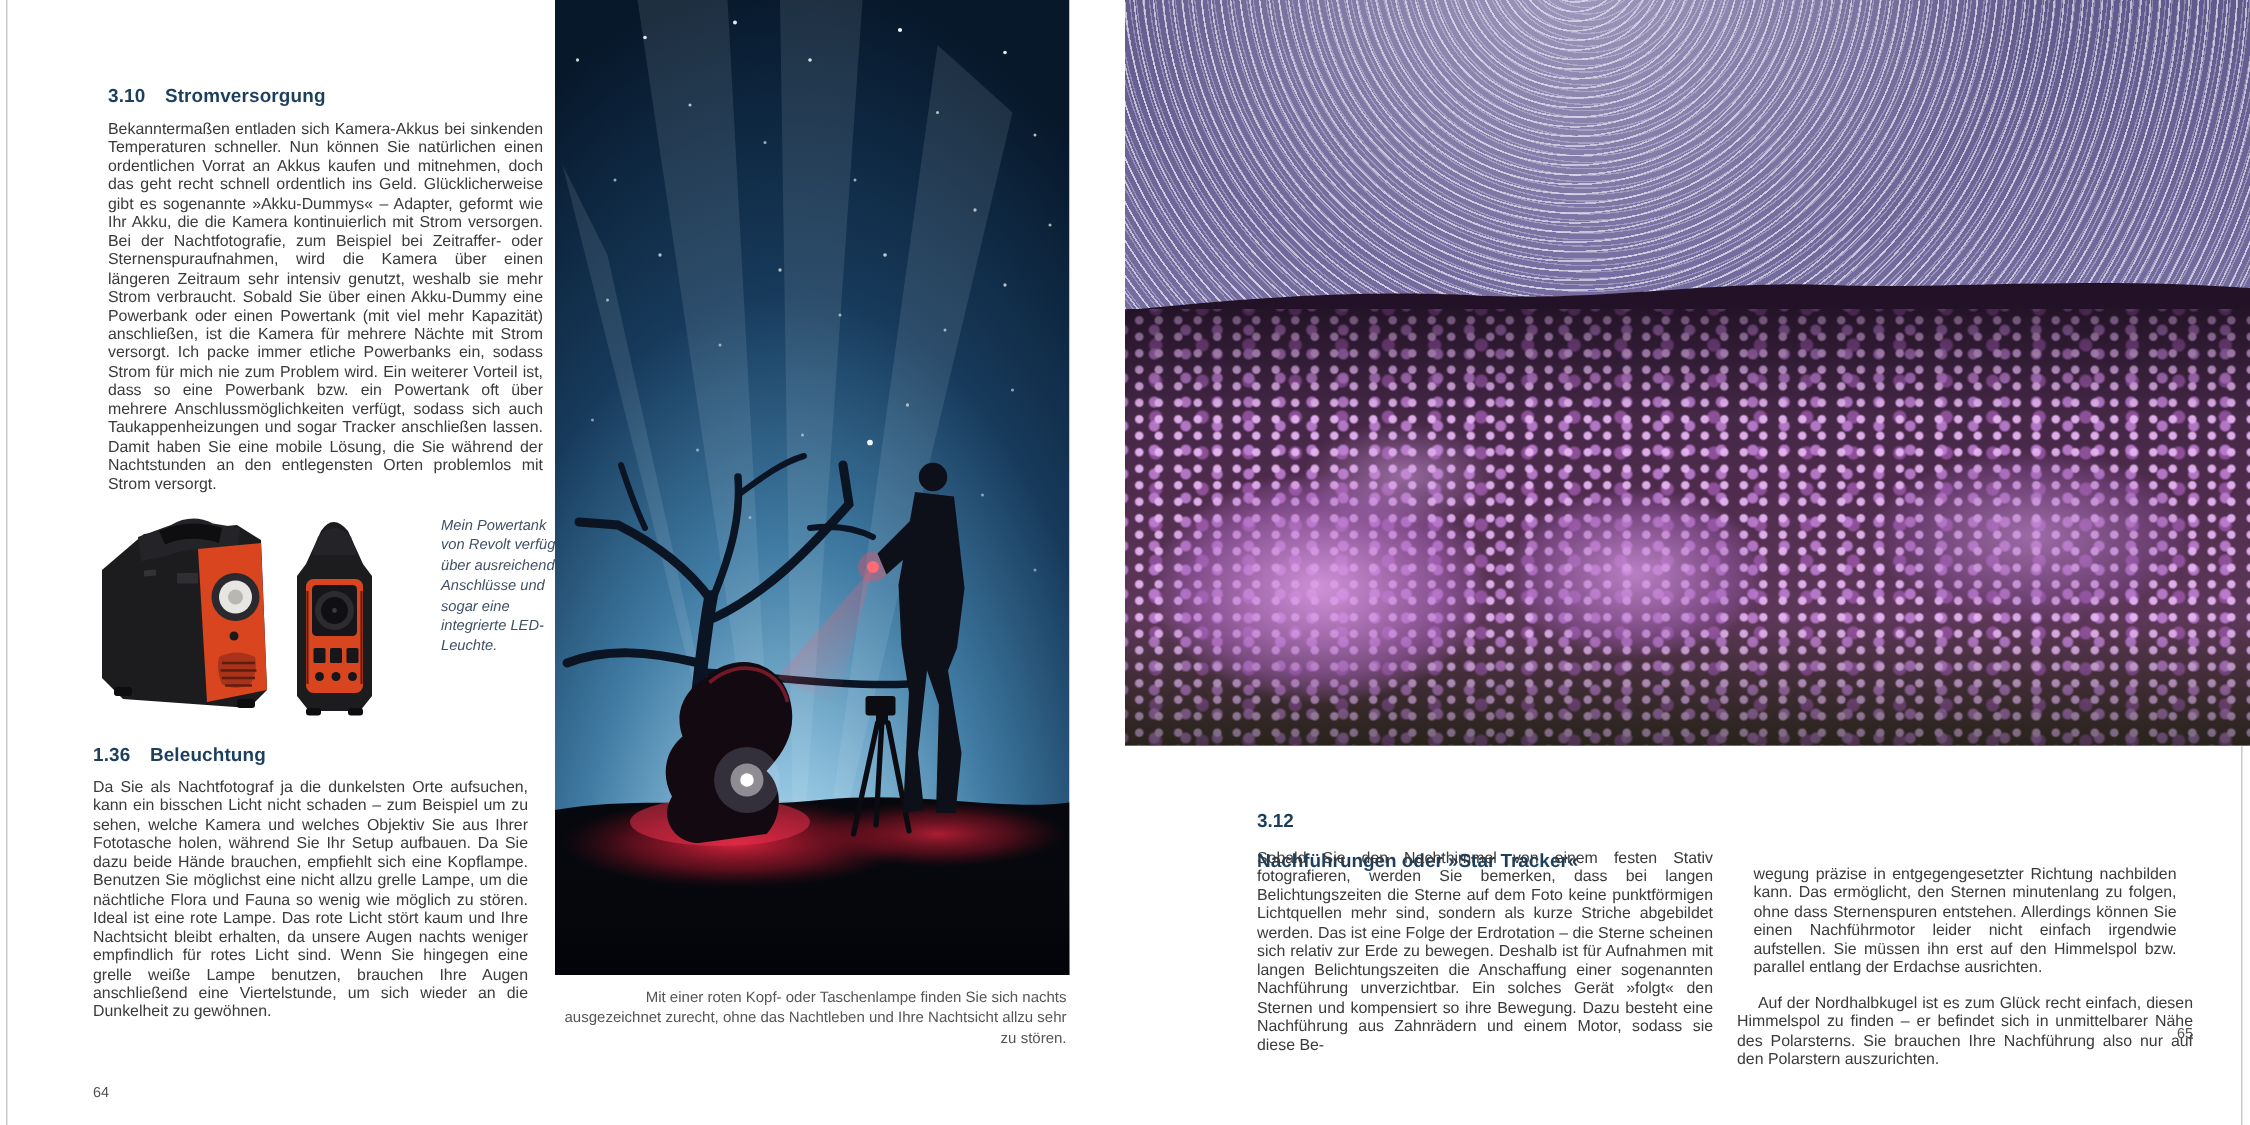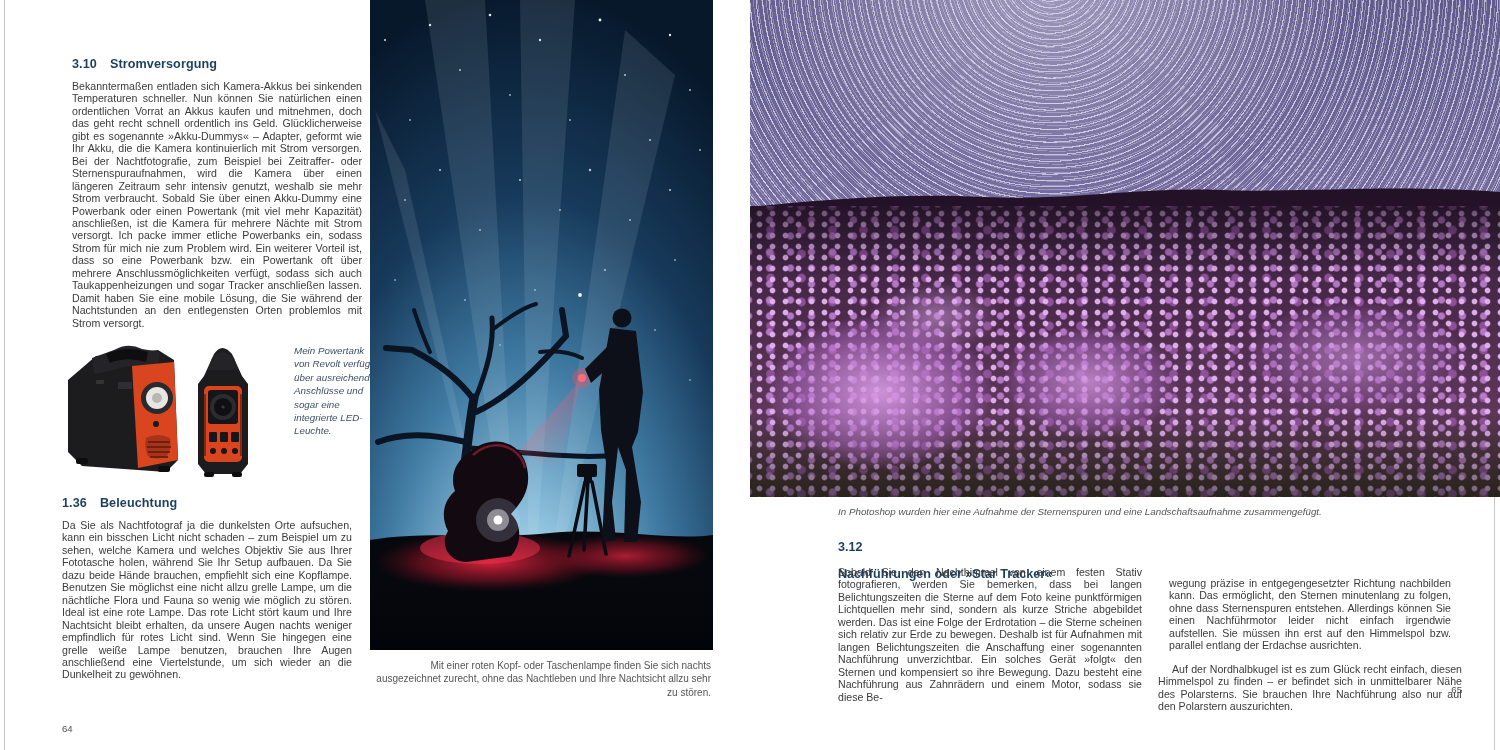--- a/index.html
+++ b/index.html
@@ -274,21 +274,20 @@
       <path d="M0,216 C100,210 200,206 300,210 C420,214 560,204 750,210 L750,497 L0,497 Z" fill="#2c1830"></path>
     </svg>
     <div class="flowers">
       <div class="cl cl1"></div>
       <div class="cl cl2"></div>
       <div class="cl cl3"></div>
       <div class="cl cl4"></div>
     </div>
   </div>
 
-  <div class="right-caption">In Photoshop wurden hier eine Aufnahme der Sternenspuren und eine Landschaftsaufnahme zusammengefügt.</div>
 
   <div class="sec-312-head">
     <span>3.12</span>
     <span>Nachführungen oder »Star Tracker«</span>
   </div>
 
   <div class="rcol rcol1">Sobald Sie den Nachthimmel von einem festen Stativ fotografieren, werden Sie bemerken, dass bei langen Belichtungszeiten die Sterne auf dem Foto keine punktförmigen Lichtquellen mehr sind, sondern als kurze Striche abgebildet werden. Das ist eine Folge der Erdrotation – die Sterne scheinen sich relativ zur Erde zu bewegen. Deshalb ist für Aufnahmen mit langen Belichtungszeiten die Anschaffung einer sogenannten Nachführung unverzichtbar. Ein solches Gerät »folgt« den Sternen und kompensiert so ihre Bewegung. Dazu besteht eine Nachführung aus Zahnrädern und einem Motor, sodass sie diese Be-</div>
   <div class="rcol rcol2">
     <p>wegung präzise in entgegengesetzter Richtung nachbilden kann. Das ermöglicht, den Sternen minutenlang zu folgen, ohne dass Sternenspuren entstehen. Allerdings können Sie einen Nachführmotor leider nicht einfach irgendwie aufstellen. Sie müssen ihn erst auf den Himmelspol bzw. parallel entlang der Erdachse ausrichten.</p>
     <p class="p2">Auf der Nordhalbkugel ist es zum Glück recht einfach, diesen Himmelspol zu finden – er befindet sich in unmittelbarer Nähe des Polarsterns. Sie brauchen Ihre Nachführung also nur auf den Polarstern auszurichten.</p>

